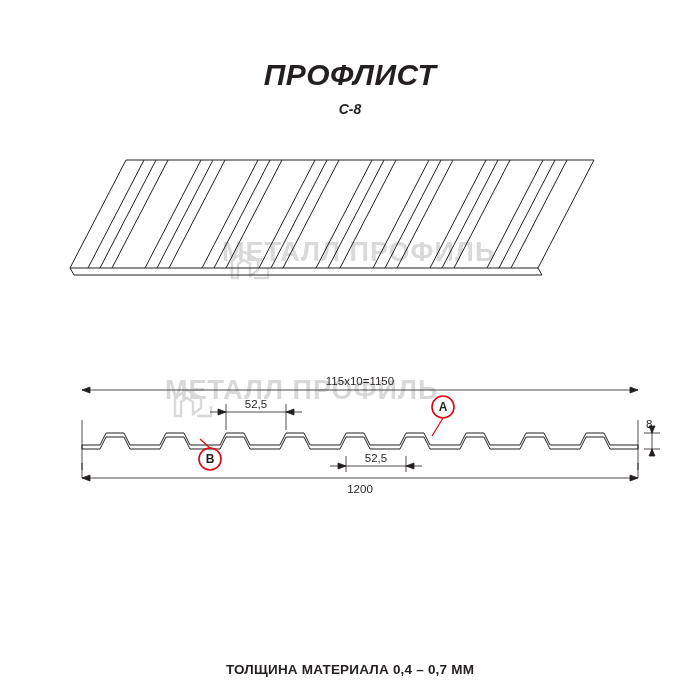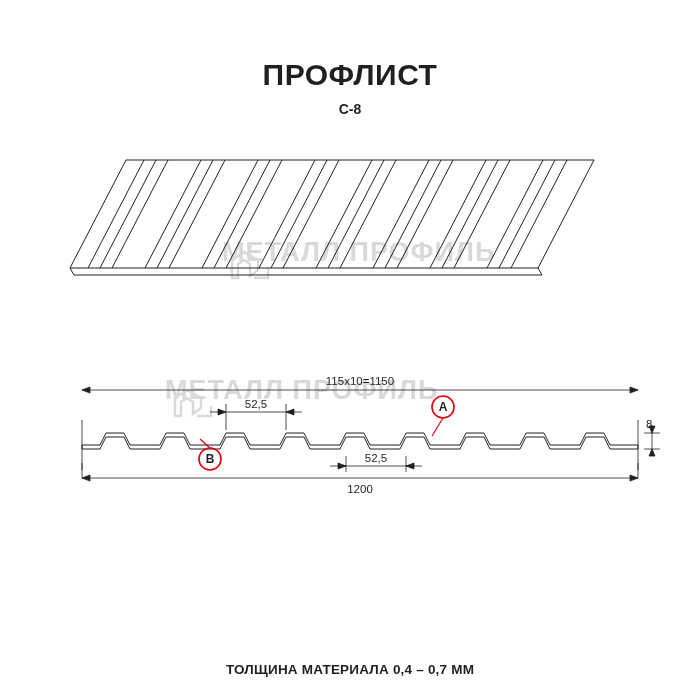--- a/index.html
+++ b/index.html
@@ -21,29 +21,31 @@
   }
   .title {
     position: absolute;
     top: 58px;
     left: 0;
     width: 700px;
     text-align: center;
     font-size: 30px;
     font-weight: bold;
     letter-spacing: 0.5px;
+    font-style: italic;
   }
   .subtitle {
     position: absolute;
     top: 101px;
     left: 0;
     width: 700px;
     text-align: center;
     font-size: 14px;
     font-weight: bold;
+    font-style: italic;
   }
   .footer {
     position: absolute;
     top: 618px;
     left: 0;
     width: 700px;
     text-align: center;
     font-size: 13.5px;
     font-weight: bold;
     letter-spacing: 0.2px;

